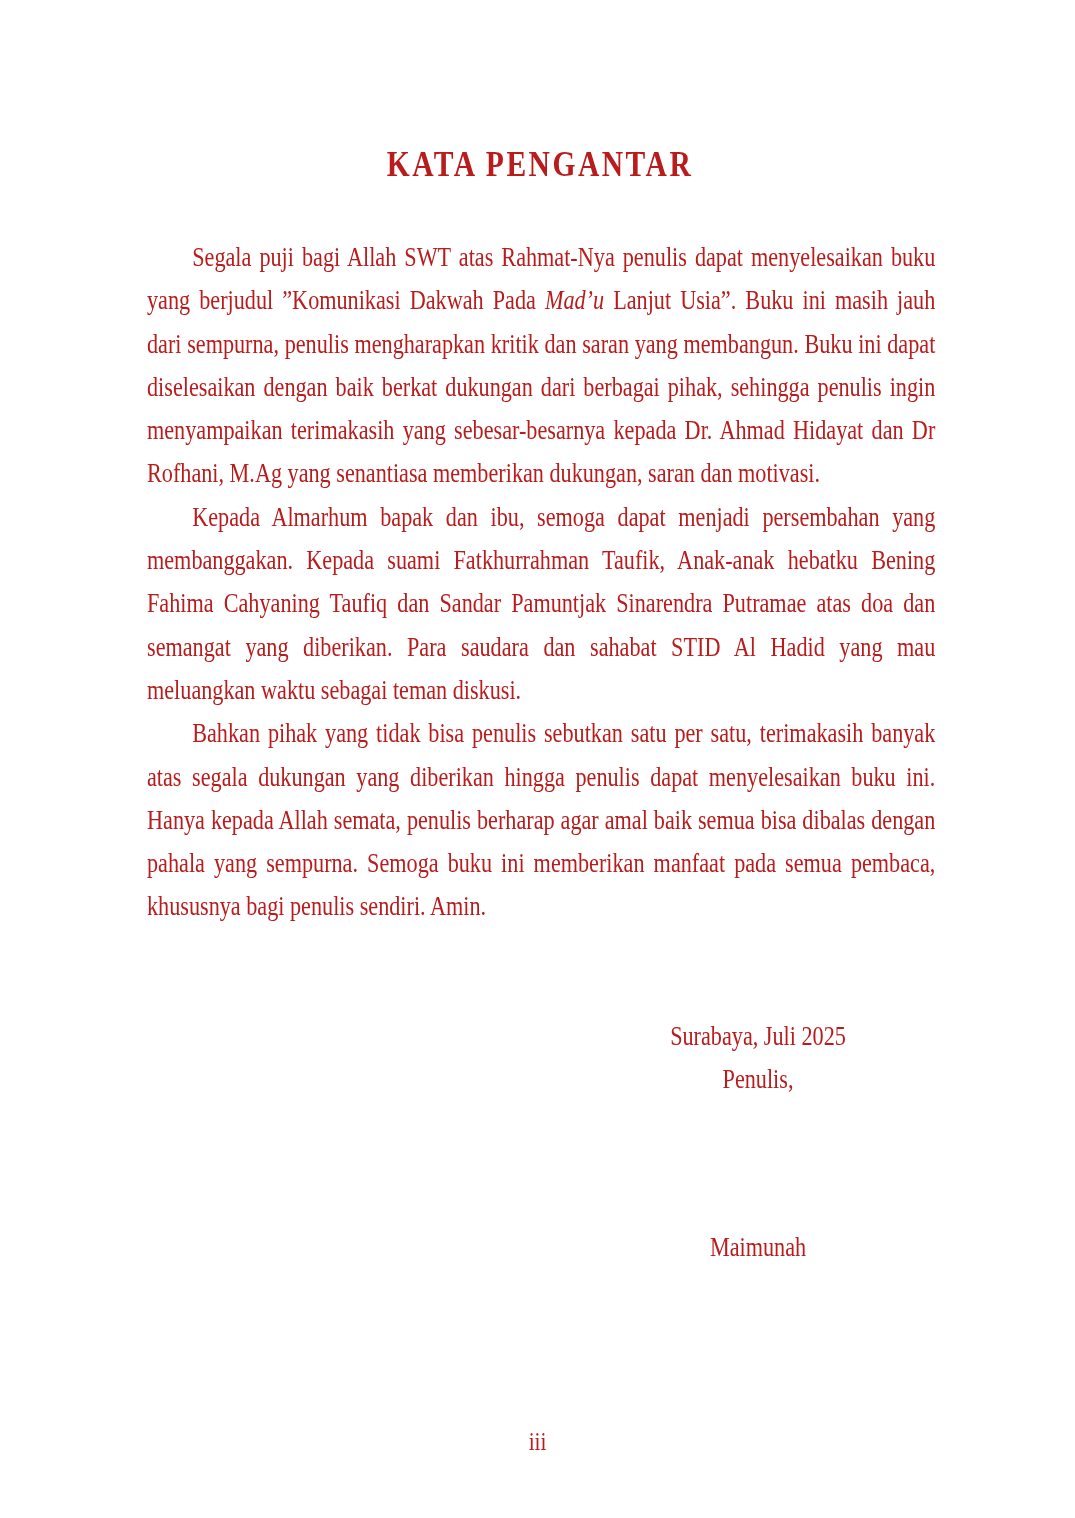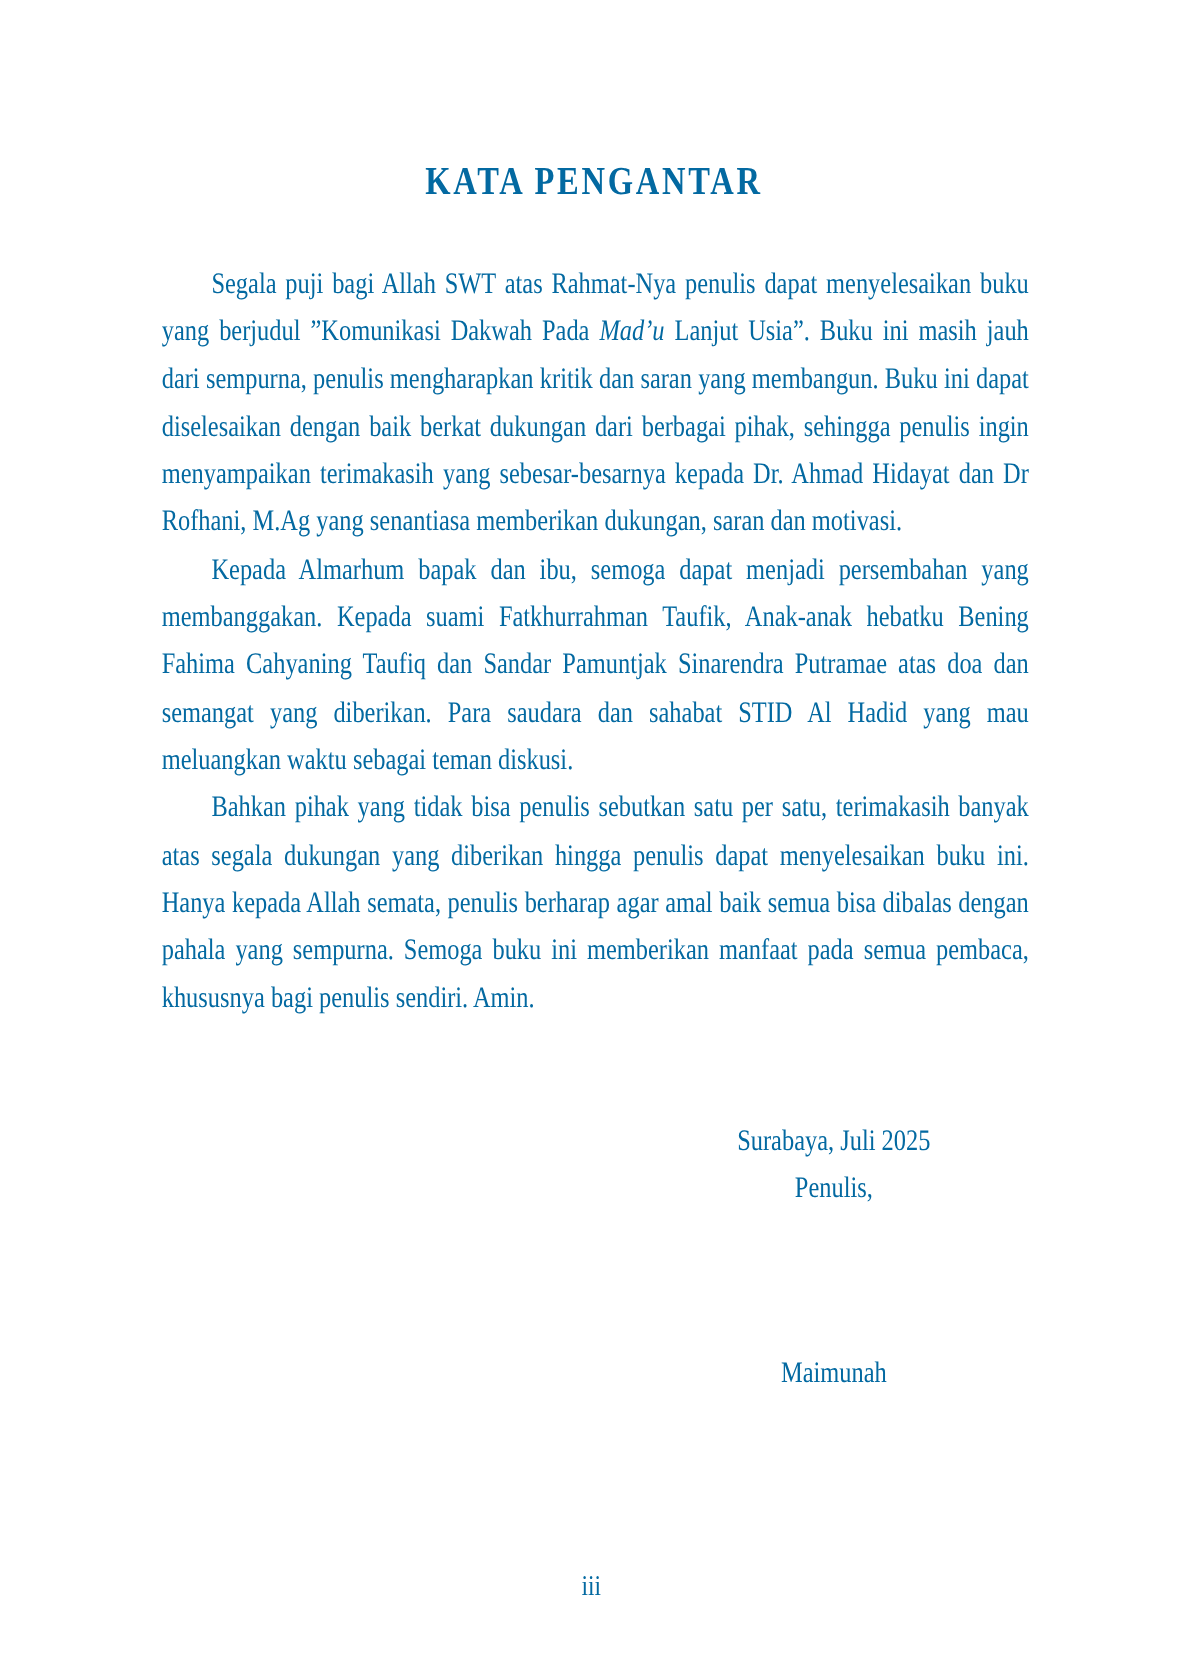--- a/index.html
+++ b/index.html
@@ -5,21 +5,21 @@
   html, body {
     margin: 0;
     padding: 0;
     background: #ffffff;
   }
   .page {
     position: relative;
     width: 1075px;
     height: 1518px;
     background: #ffffff;
-    color: #0369a1;
+    color: #b91c1c;
     font-family: "Liberation Serif", "DejaVu Serif", serif;
     overflow: hidden;
   }
   
   .cond {
     transform: scaleX(0.822);
     transform-origin: 0 0;
   }
   .doc-title {
     position: absolute;

